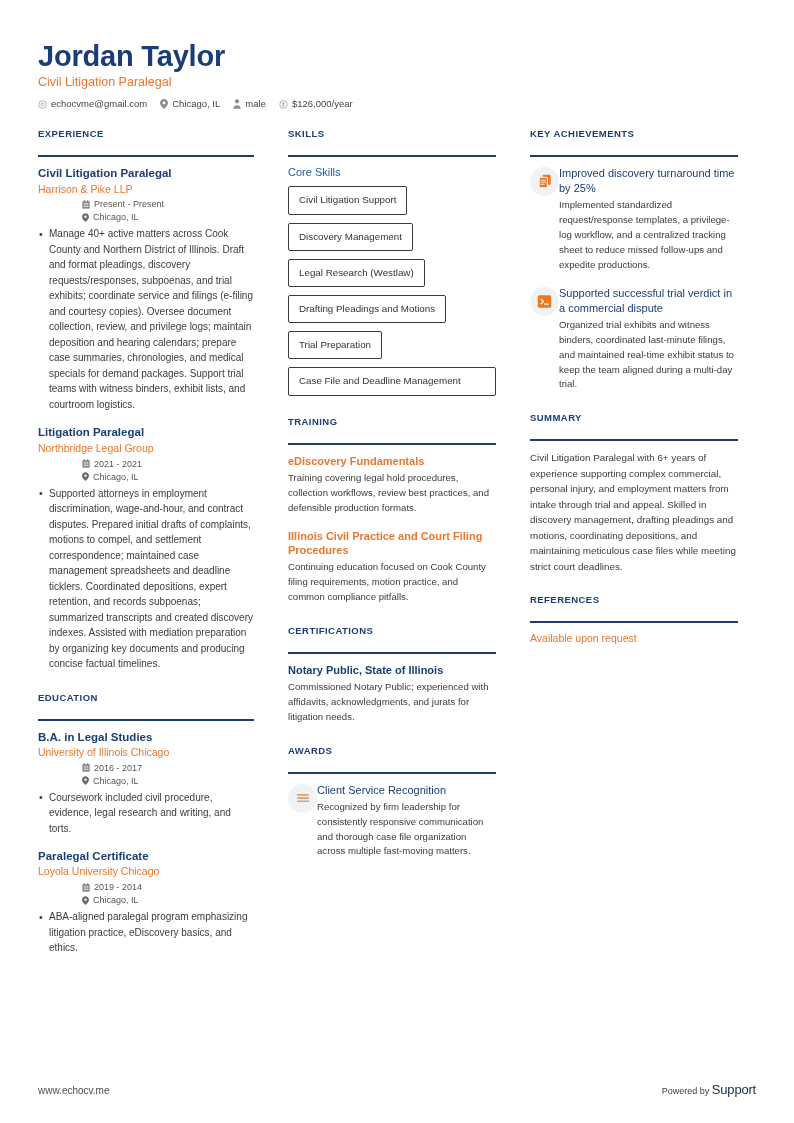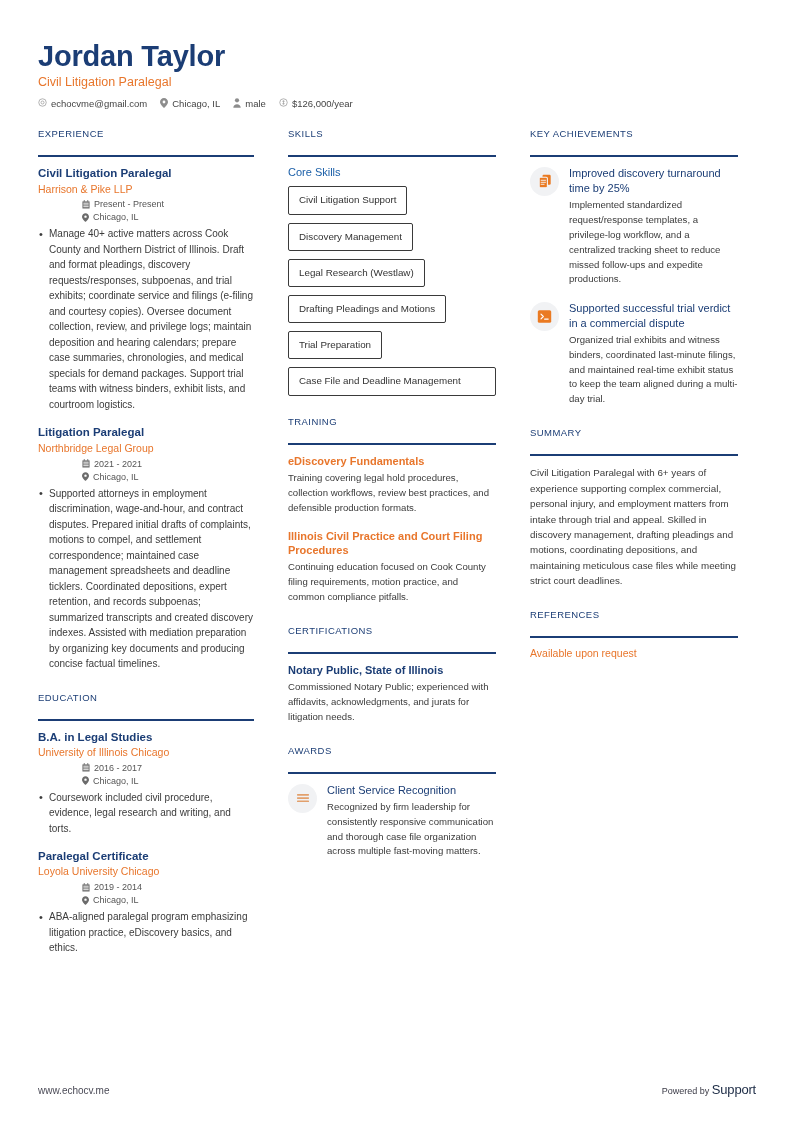--- a/index.html
+++ b/index.html
@@ -34,38 +34,38 @@
     font-weight: normal;
   }
   .contact-row {
     display: flex;
     align-items: center;
     gap: 13px;
     margin-top: 9px;
     font-size: 9.5px;
     color: #444;
   }
-  .contact-item { display: flex; align-items: flex-start; gap: 4px; white-space: nowrap; }
+  .contact-item { display: flex; align-items: flex-end; gap: 4px; white-space: nowrap; }
   .contact-item svg { display: block; }
 
   
   .columns {
     display: flex;
     gap: 34px;
     margin-top: 19px;
   }
   .col-left  { width: 216px; flex: none; }
   .col-mid   { width: 208px; flex: none; }
   .col-right { width: 208px; flex: none; }
 
   
   .section { margin-bottom: 20px; }
   .section-title {
     font-size: 9.5px;
-    font-weight: normal;
+    font-weight: bold;
     letter-spacing: 0.45px;
     color: #1b3d75;
     text-transform: uppercase;
     padding-bottom: 16px;
     border-bottom: 2px solid #1b3d75;
     margin-bottom: 9px;
   }
 
   
   .entry { margin-bottom: 13px; }
@@ -140,21 +140,21 @@
   .sub-title.blue { color: #1b3d75; }
   .sub-desc {
     font-size: 9.6px;
     line-height: 1.55;
     color: #3b3b3b;
   }
   .block { margin-bottom: 13px; }
   .block:last-child { margin-bottom: 0; }
 
   
-  .icon-item { display: flex; gap: 10px; margin-bottom: 14px; }
+  .icon-item { display: flex; gap: 0; margin-bottom: 14px; }
   .icon-item:last-child { margin-bottom: 0; }
   .icon-circle {
     width: 29px; height: 29px;
     border-radius: 50%;
     background: #f1f2f4;
     display: flex; align-items: center; justify-content: center;
     flex: none;
     margin-top: 1px;
   }
   .icon-body { flex: 1; min-width: 0; }

